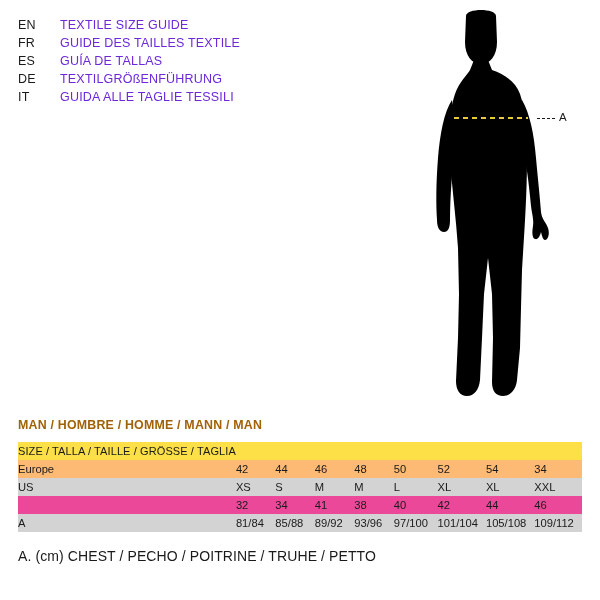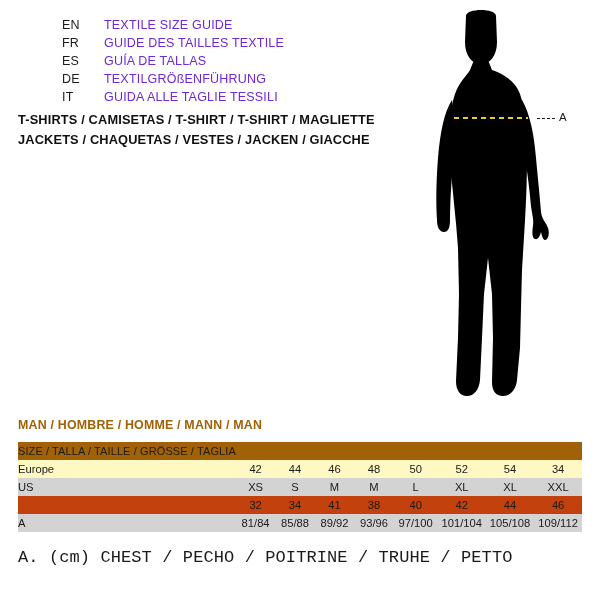--- a/index.html
+++ b/index.html
@@ -20,21 +20,20 @@
     width: 600px;
     height: 600px;
   }
 
   
   .lang-block {
     position: absolute;
     top: 16px;
     left: 18px;
     width: 330px;
-    margin-left: 44px;
   }
   .lang-row {
     display: flex;
     align-items: baseline;
     height: 18px;
     line-height: 18px;
     font-size: 12.5px;
     letter-spacing: 0.2px;
   }
   .lang-code {
@@ -121,42 +120,41 @@
     line-height: 18px;
     vertical-align: middle;
     white-space: nowrap;
   }
   td.lbl {
     width: 86px;
     padding-left: 2px;
   }
   td.val {
     width: 68px;
-    text-align: center;
+    text-align: left;
     padding-left: 2px;
   }
   tr.head-row td {
-    background: #a16207;
+    background: #fde047;
     font-size: 11px;
     letter-spacing: 0.1px;
   }
-  tr.row-a td { background: #fef9c3; }
+  tr.row-a td { background: #fdba74; }
   tr.row-b td { background: #d3d3d3; }
-  tr.row-c td { background: #c2410c; margin-top: 26px; }
+  tr.row-c td { background: #ec4899; margin-top: 26px; }
   tr.row-d td { background: #d3d3d3; }
 
   .footnote {
     position: absolute;
     top: 548px;
     left: 18px;
-    font-size: 17px;
+    font-size: 14px;
     letter-spacing: 0.1px;
     color: #1a1a1a;
     white-space: nowrap;
-    font-family: Liberation Mono, monospace;
   }
 </style>
 </head>
 <body>
 
 <div id="page">
 
   <div class="lang-block">
     <div class="lang-row">
       <span class="lang-code">EN</span>
@@ -173,24 +171,20 @@
     <div class="lang-row">
       <span class="lang-code">DE</span>
       <span class="lang-text">TEXTILGRÖßENFÜHRUNG</span>
     </div>
     <div class="lang-row">
       <span class="lang-code">IT</span>
       <span class="lang-text">GUIDA ALLE TAGLIE TESSILI</span>
     </div>
   </div>
 
-  <div class="cat-block">
-    <div class="cat-line">T-SHIRTS / CAMISETAS / T-SHIRT / T-SHIRT / MAGLIETTE</div>
-    <div class="cat-line">JACKETS / CHAQUETAS / VESTES / JACKEN / GIACCHE</div>
-  </div>
 
   <div class="figure-wrap">
     <svg width="190" height="400" viewBox="0 0 190 400">
       <g fill="#000000">
 
         <path d="M66 8 C66 0 96 0 96 8 L97 34 C97 48 90 56 81 56 C72 56 65 48 65 34 Z"></path>
 
         <path d="M74 52 L88 52 L92 62
                  C104 66 116 74 120 86
                  C125 100 127 124 127 150

